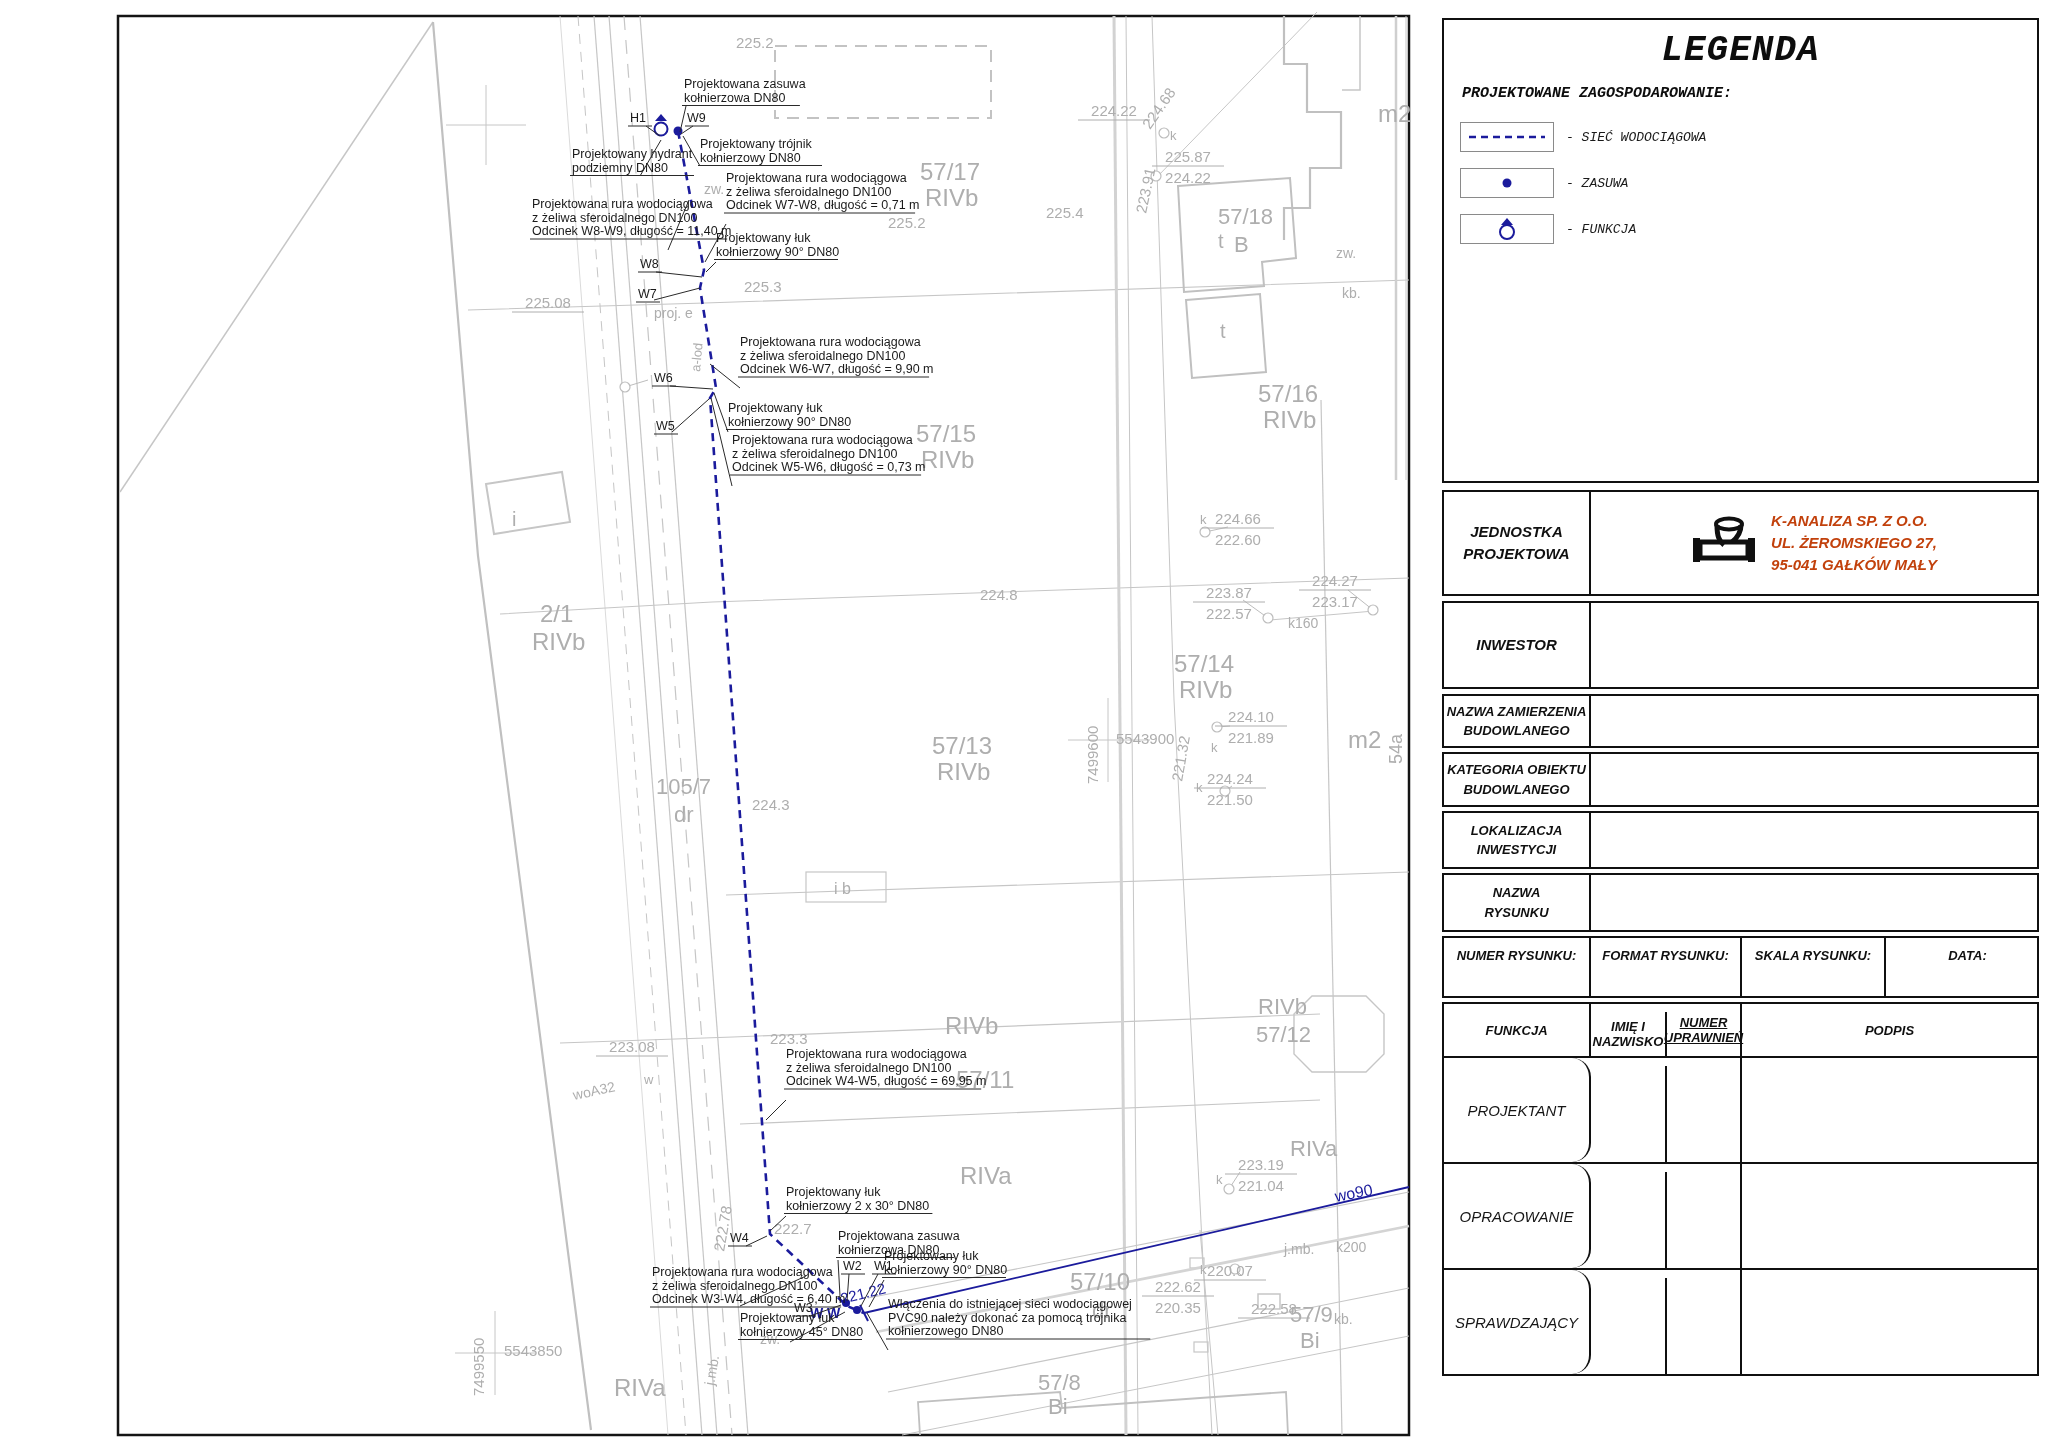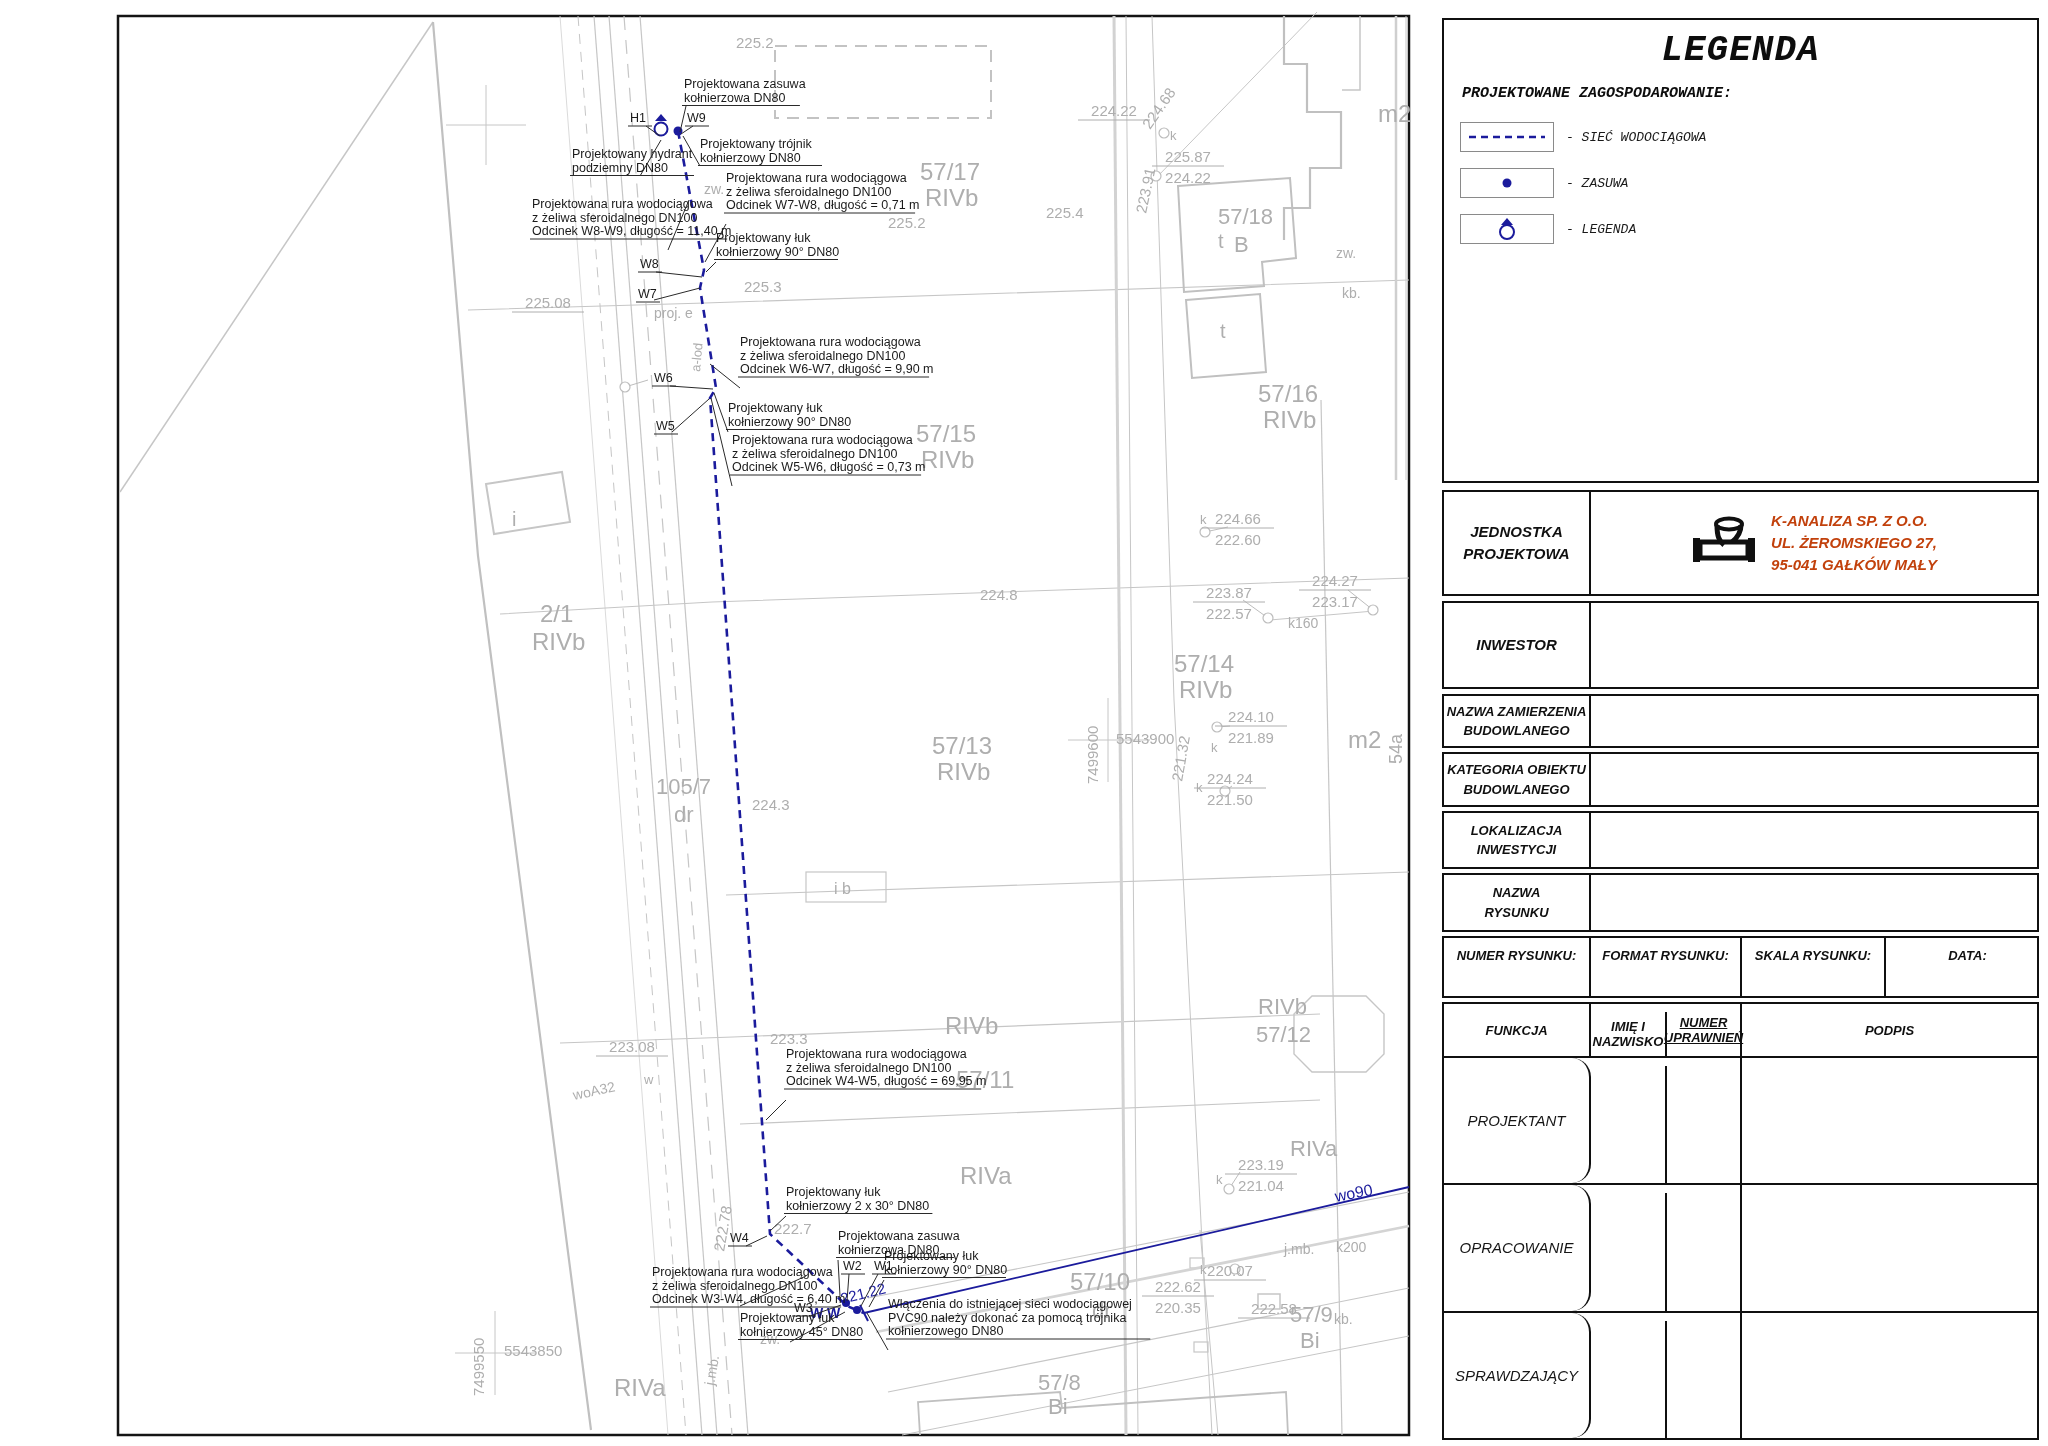--- a/index.html
+++ b/index.html
@@ -377,21 +377,21 @@
             </div>
             <span class="legend-lab">- ZASUWA</span>
           </div>
           <div class="legend-item">
             <div class="legend-sym">
               <svg width="86" height="26">
                 <circle cx="43" cy="16" r="7" fill="none" stroke="#1b1b9c" stroke-width="2"></circle>
                 <path d="M43,2 L37,9 L49,9 Z" fill="#1b1b9c"></path>
               </svg>
             </div>
-            <span class="legend-lab">- LEGENDA</span>
+            <span class="legend-lab">- FUNKCJA</span>
           </div>
         </div>
     </div>
 
     <div class="tb-box" style="top:490px;height:106px;">
       <div class="col-label tb-label">JEDNOSTKA
 PROJEKTOWA</div>
       <div class="col-content" style="justify-content:center;gap:14px;">
         <svg width="66" height="54" viewBox="0 0 66 54">
           <rect x="2" y="22" width="7" height="24" fill="#101010"></rect>
@@ -436,21 +436,21 @@
       <div class="col-content"></div>
     </div>
 
     <div class="tb-box" style="top:936px;height:62px;">
       <div class="hcell tb-label" style="width:147px;font-size:13px;">NUMER RYSUNKU:</div>
       <div class="hcell tb-label" style="width:151px;font-size:13px;">FORMAT RYSUNKU:</div>
       <div class="hcell tb-label" style="width:144px;font-size:13px;">SKALA RYSUNKU:</div>
       <div class="hcell tb-label" style="flex:1;font-size:13px;padding-left:12px;">DATA:</div>
     </div>
 
-    <div class="tb-box" id="funkcja-block" style="top:1002px;height:438px;">
+    <div class="tb-box" id="funkcja-block" style="top:1002px;height:374px;">
       <div class="f-row" style="flex:0 0 52px;">
         <div class="f-c1 f-head">FUNKCJA</div>
         <div class="f-c2 f-head">IMIĘ I
 NAZWISKO</div>
         <div class="f-c3 f-head">NUMER
 UPRAWNIEŃ</div>
         <div class="f-c4 f-head">PODPIS</div>
       </div>
       <div class="f-row">
         <div class="f-c1 f-name" style="display:flex;align-items:center;justify-content:center;">PROJEKTANT</div>

